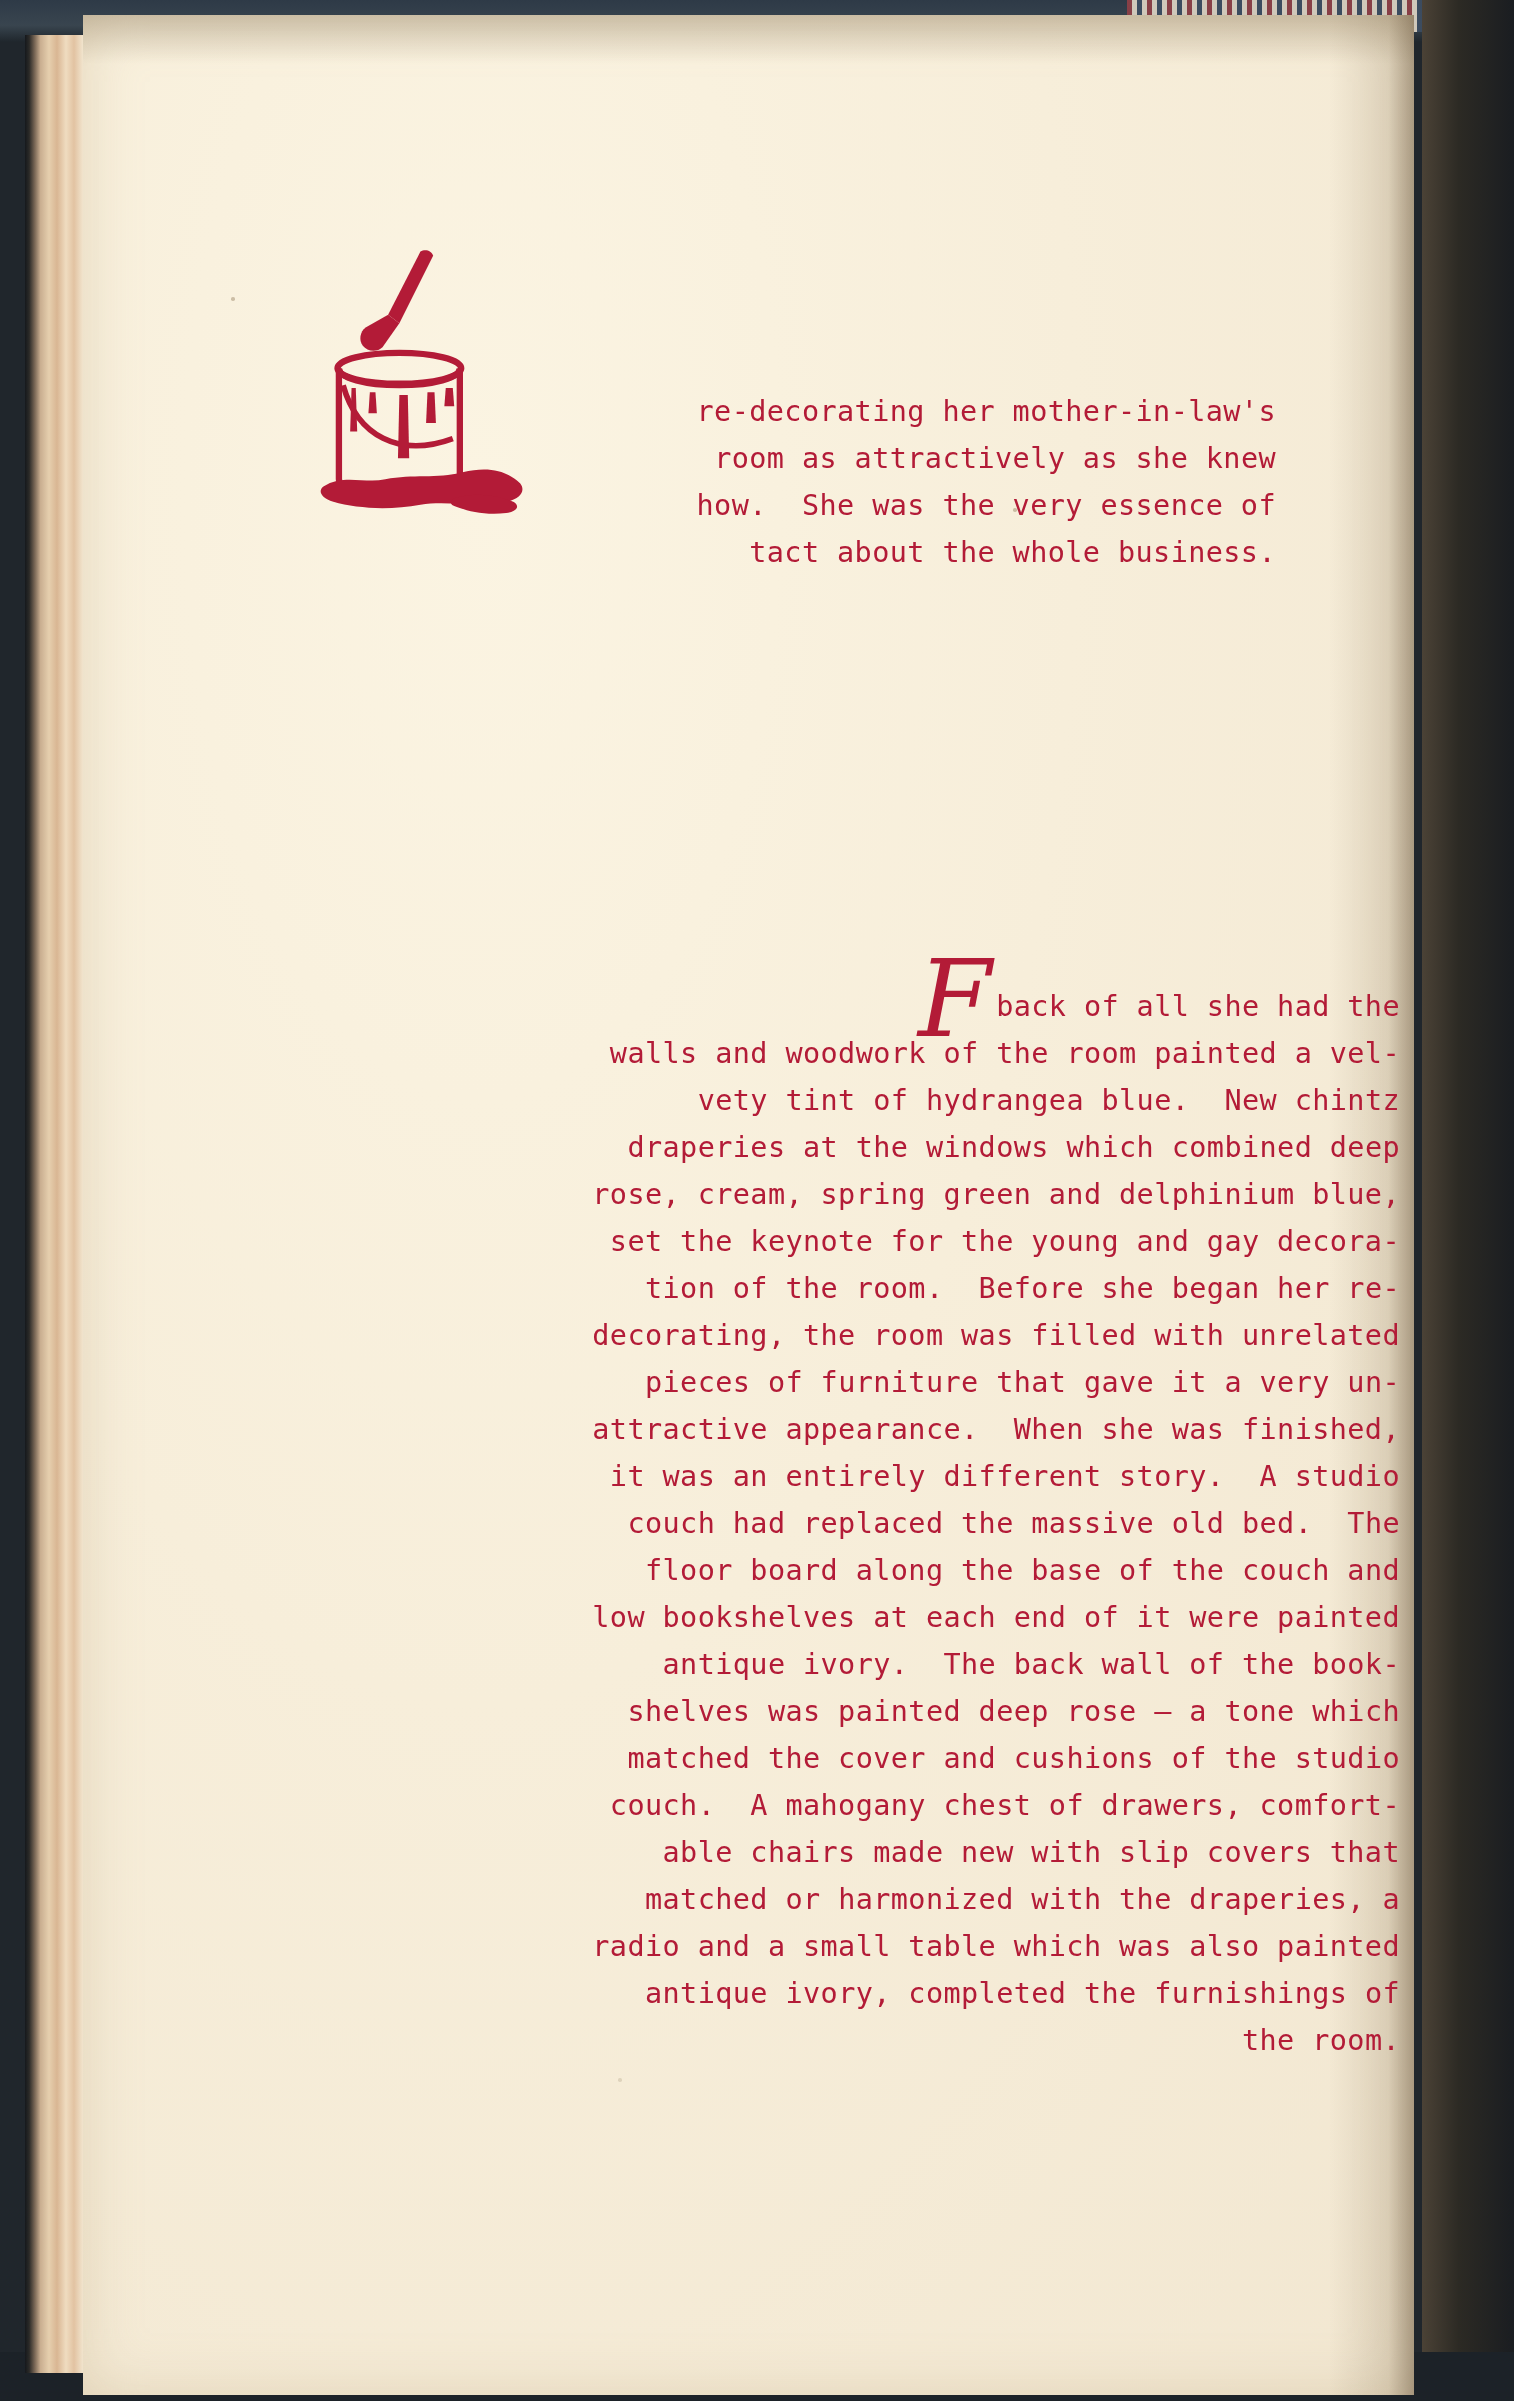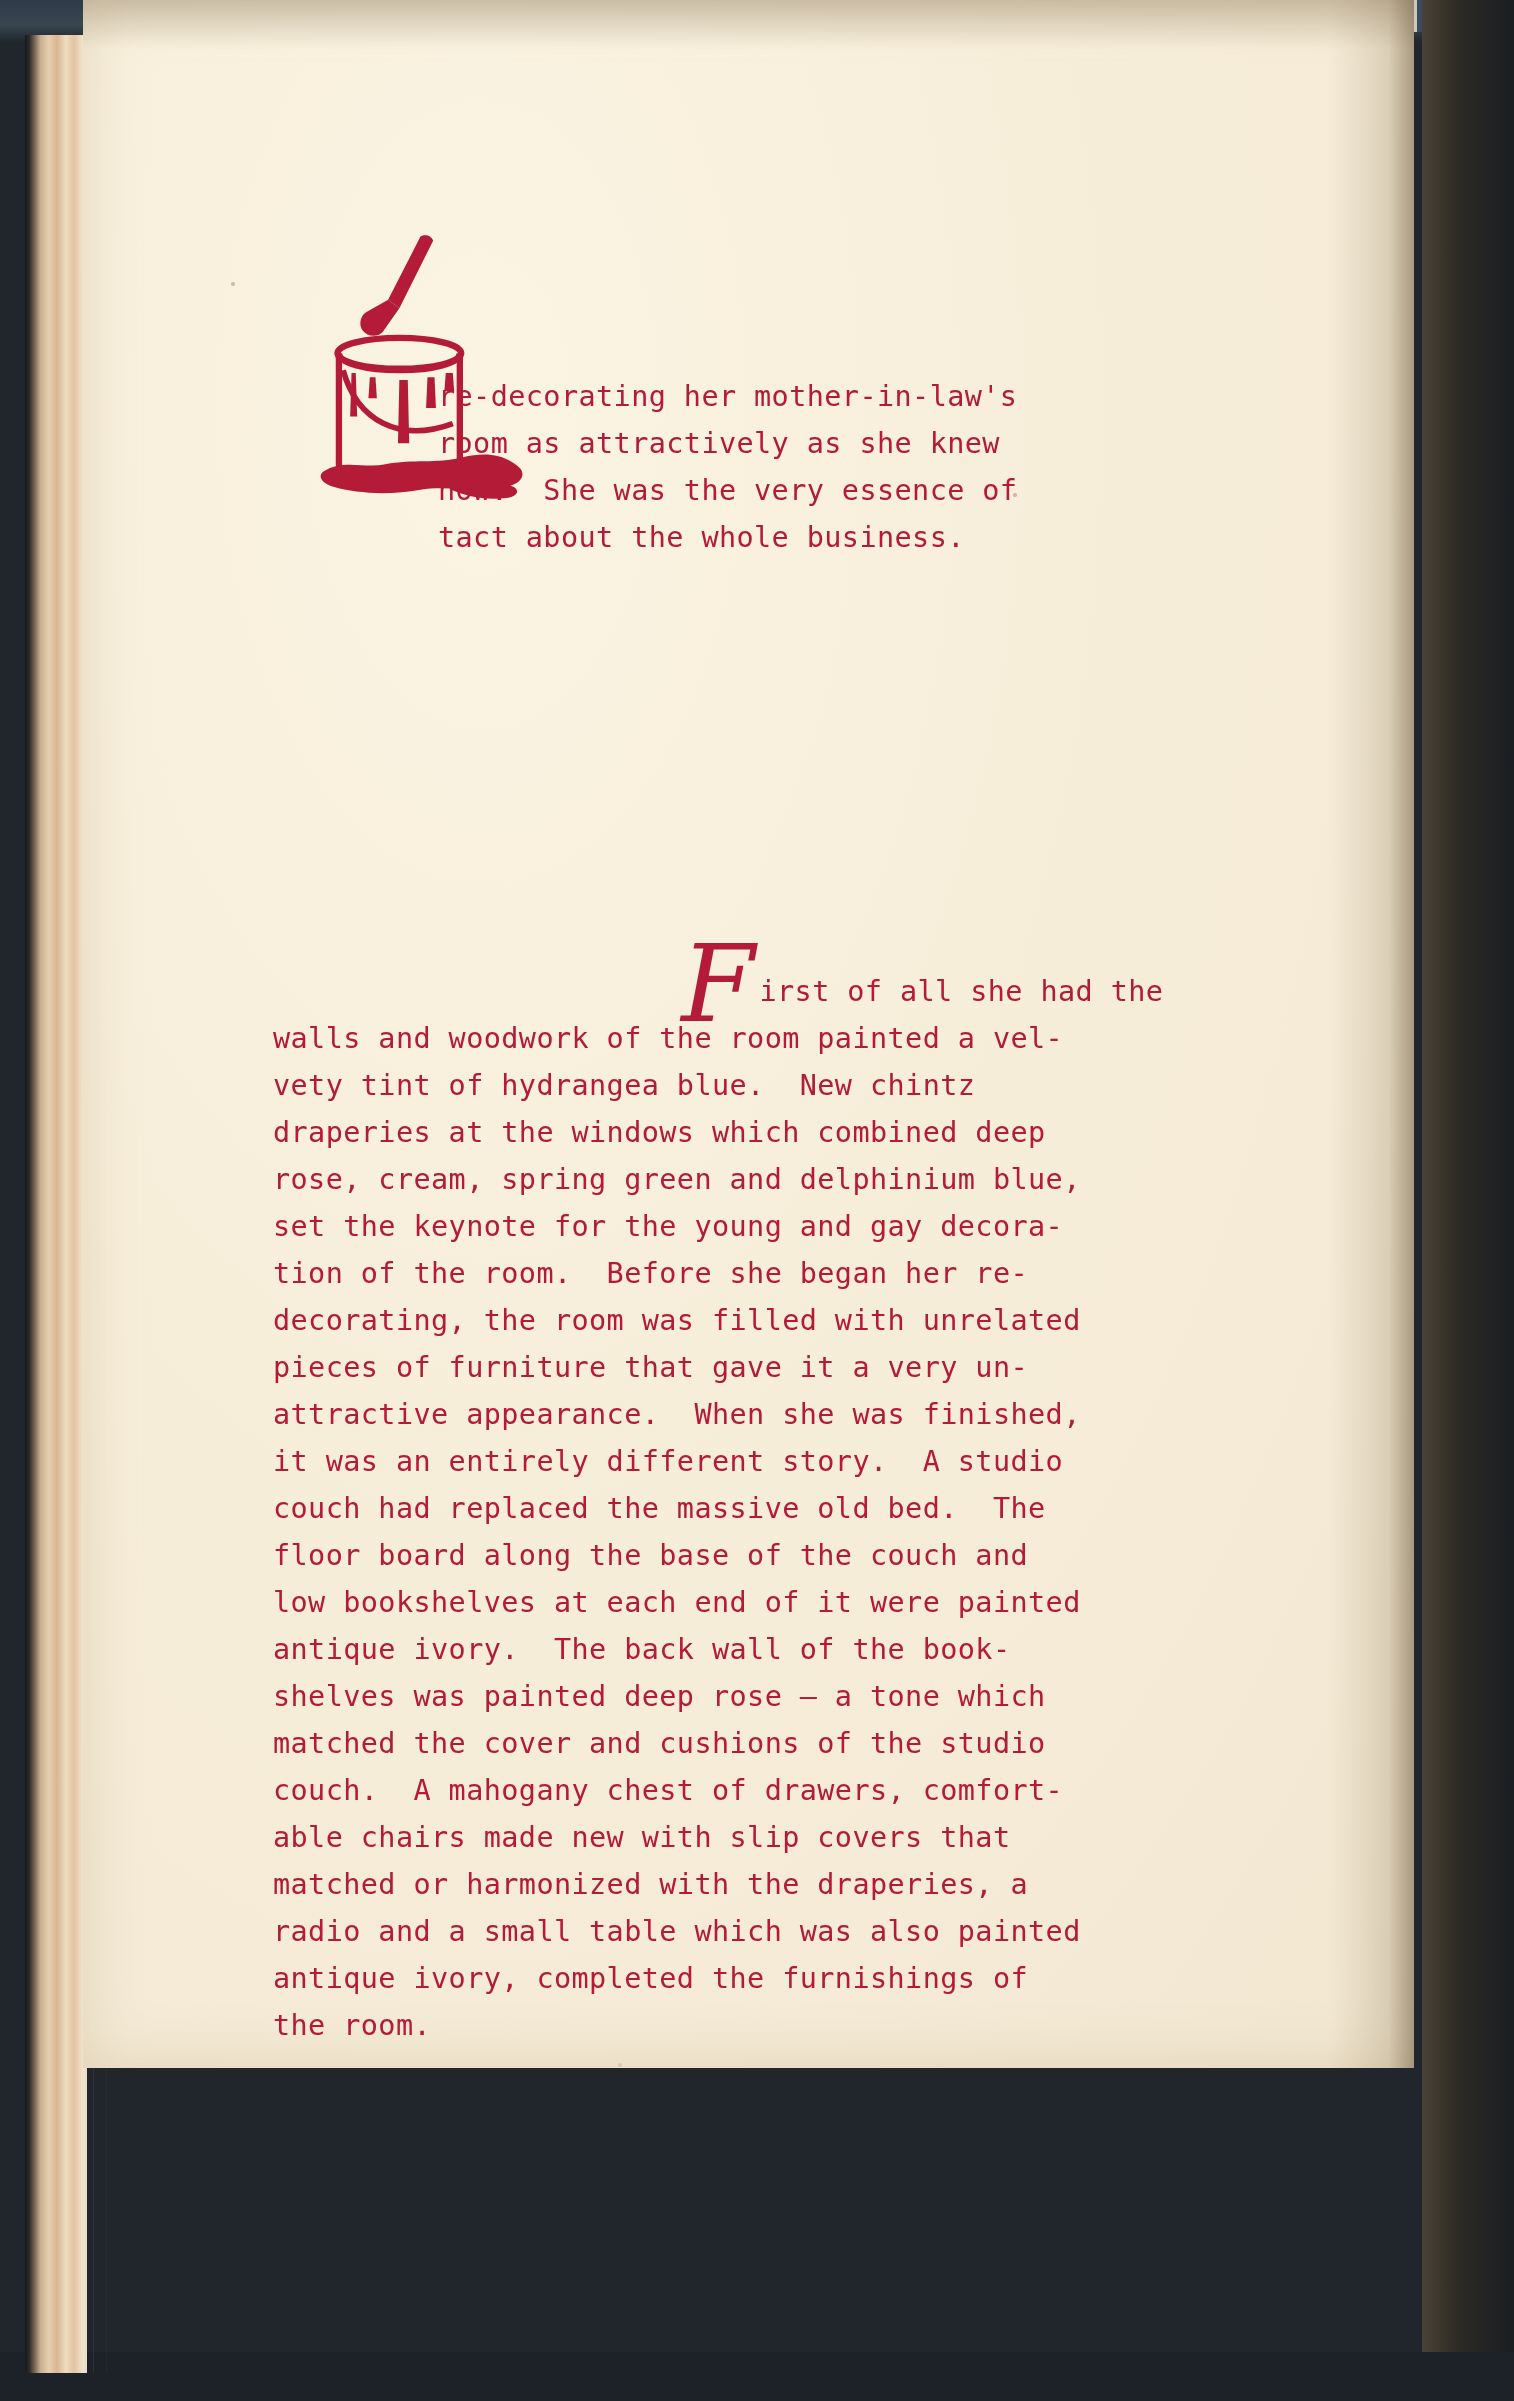--- a/index.html
+++ b/index.html
@@ -66,25 +66,26 @@
   .edge-line {
     position: absolute;
     top: 35px;
     width: 1.4px; height: 2338px;
     background: rgba(90,60,45,.45);
   }
 
   
   .page {
     position: absolute;
-    left: 83px; top: 0;
-    width: 1331px; height: 2068px;
+    left: 83px; top: 15px;
+    width: 1331px; height: 2380px;
     background:
       radial-gradient(ellipse at 30% 20%, #fbf4e2 0%, #f7eeda 45%, #f2e7d1 100%);
     box-shadow: inset 0 0 56px rgba(190,165,125,.35);
+    text-align: right;
   }
   .page-right-shadow {
     position: absolute;
     right: 0; top: 0;
     width: 85px; height: 100%;
     background: linear-gradient(90deg, rgba(120,100,70,0) 0%, rgba(120,100,70,.18) 70%, rgba(90,70,45,.45) 100%);
   }
   .page-top-shadow {
     position: absolute;
     left: 0; top: 0;
@@ -199,21 +200,21 @@
   <div class="text-col">
 
     <div class="para indent-block">re-decorating her mother-in-law's
 room as attractively as she knew
 how.  She was the very essence of
 tact about the whole business.</div>
 
     <div class="gap-1"></div>
 
     <div class="para">
-      <span class="lead-space"></span><span class="dropcap">F</span><span>irst of all she had the</span>
+      <span class="lead-space"></span><span class="dropcap">F</span><span>back of all she had the</span>
 <span>walls and woodwork of the room painted a vel-
 vety tint of hydrangea blue.  New chintz
 draperies at the windows which combined deep
 rose, cream, spring green and delphinium blue,
 set the keynote for the young and gay decora-
 tion of the room.  Before she began her re-
 decorating, the room was filled with unrelated
 pieces of furniture that gave it a very un-
 attractive appearance.  When she was finished,
 it was an entirely different story.  A studio

